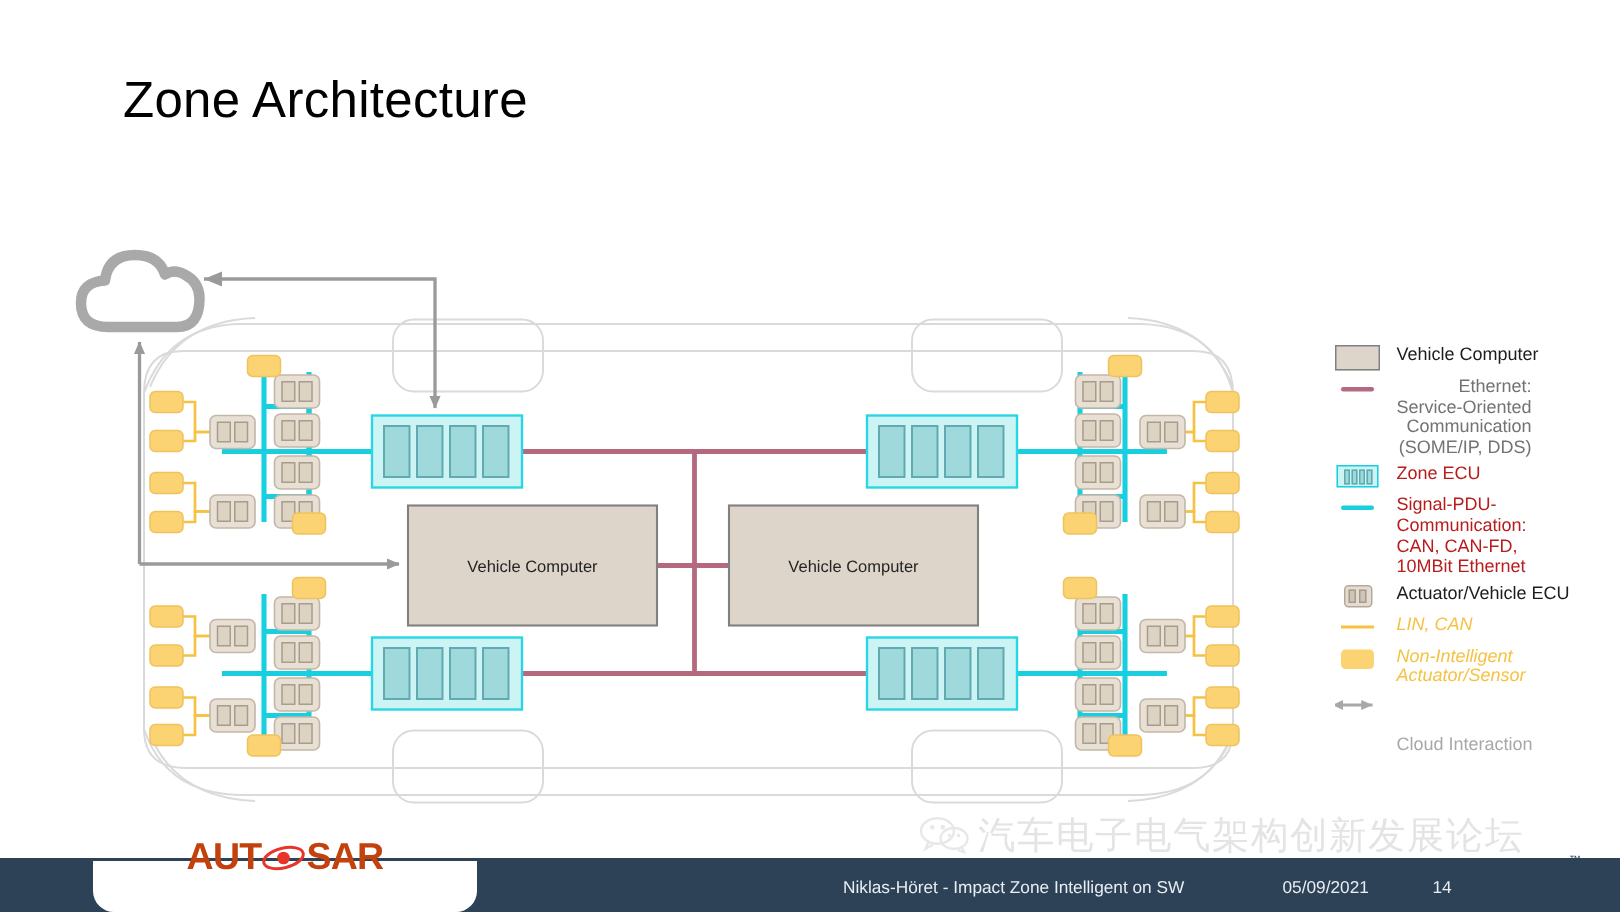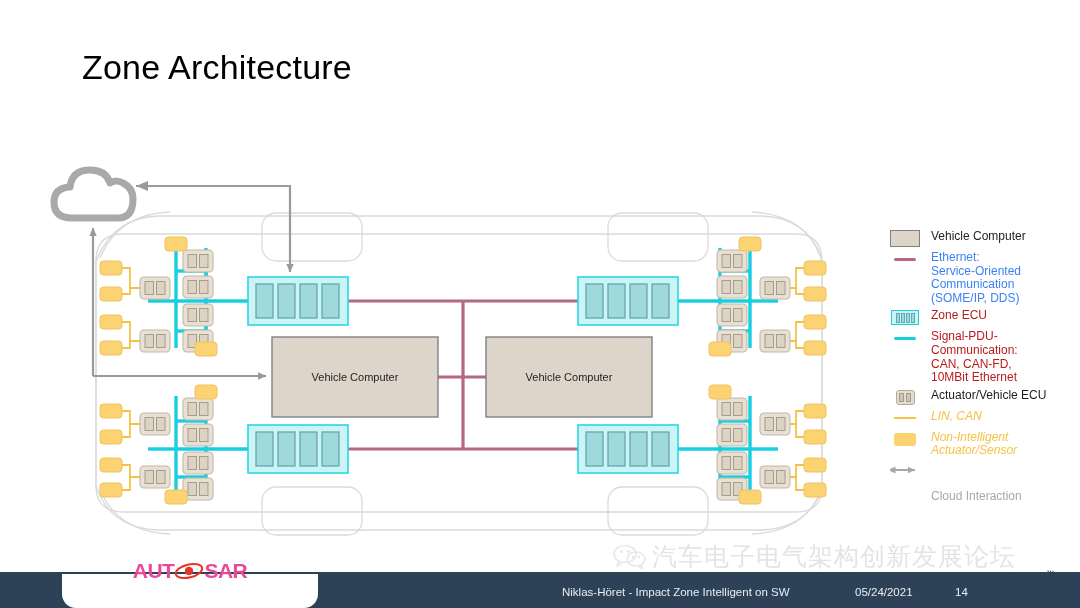--- a/index.html
+++ b/index.html
@@ -63,23 +63,23 @@
     background: #ffffff;
     border-radius: 0 0 14px 14px;
   }
   #logo-wrap {
     position: absolute;
     left: 62px; bottom: 22px;
     width: 256px; height: 30px;
     display: flex; align-items: center; justify-content: center;
   }
   #logo-text {
-    font-size: 21px;
+    font-size: 25px;
     font-weight: bold;
-    color: #ec4899;
+    color: #c2410c;
     letter-spacing: -0.5px;
     position: relative;
     font-family: "Liberation Sans", sans-serif;
   }
   #logo-tm {
     position: absolute;
     right: 26px; bottom: 30px;
     font-size: 8px; color: #2d4257;
   }
 
@@ -134,21 +134,21 @@
   .sw-ase {
     width: 19px; height: 15px;
     background: #e4dcd0; border: 1px solid #b5aa9a; border-radius: 3px;
     display: flex; align-items: center; justify-content: center; gap: 2px;
   }
   .sw-ase i { width: 5px; height: 9px; background: #cfc5b6; border: 1px solid #a79c8c; display:block;}
   .sw-line-lin { width: 22px; height: 2px; background: #f5c243; }
   .sw-nonint { width: 22px; height: 13px; background: #fbd372; border-radius: 3px; }
 
   .c-dark { color: #1d1d1d; }
-  .c-eth  { color: #3b82f6; }
+  .c-eth  { color: #737373; text-align: right; }
   .c-cyan { color: #b91c1c; }
   .c-yell { color: #f5c243; font-style: italic; }
   .c-gray { color: #a8a8a8; margin-top: 28px; }
 
   
   #diagram { position: absolute; left: 0; top: 0; width: 1080px; height: 608px; }
 </style>
 </head>
 <body>
 
@@ -488,16 +488,16 @@
     <div id="logo-text">
       <span>AUT</span><svg width="30" height="22" viewBox="0 0 30 22" style="vertical-align:-4px">
           <ellipse cx="15" cy="11" rx="13.5" ry="6.5" fill="none" stroke="#e8352a" stroke-width="2" transform="rotate(-14 15 11)"></ellipse>
           <circle cx="15" cy="11" r="4.2" fill="#e8352a"></circle>
         </svg><span>SAR</span>
     </div>
   </div>
   <div id="logo-tm">™</div>
 
   <div id="footer-text">Niklas-Höret - Impact Zone Intelligent on SW</div>
-  <div id="footer-date">05/24/2021</div>
+  <div id="footer-date">05/09/2021</div>
   <div id="footer-page">14</div>
 
 </div>
 
 </body></html>

